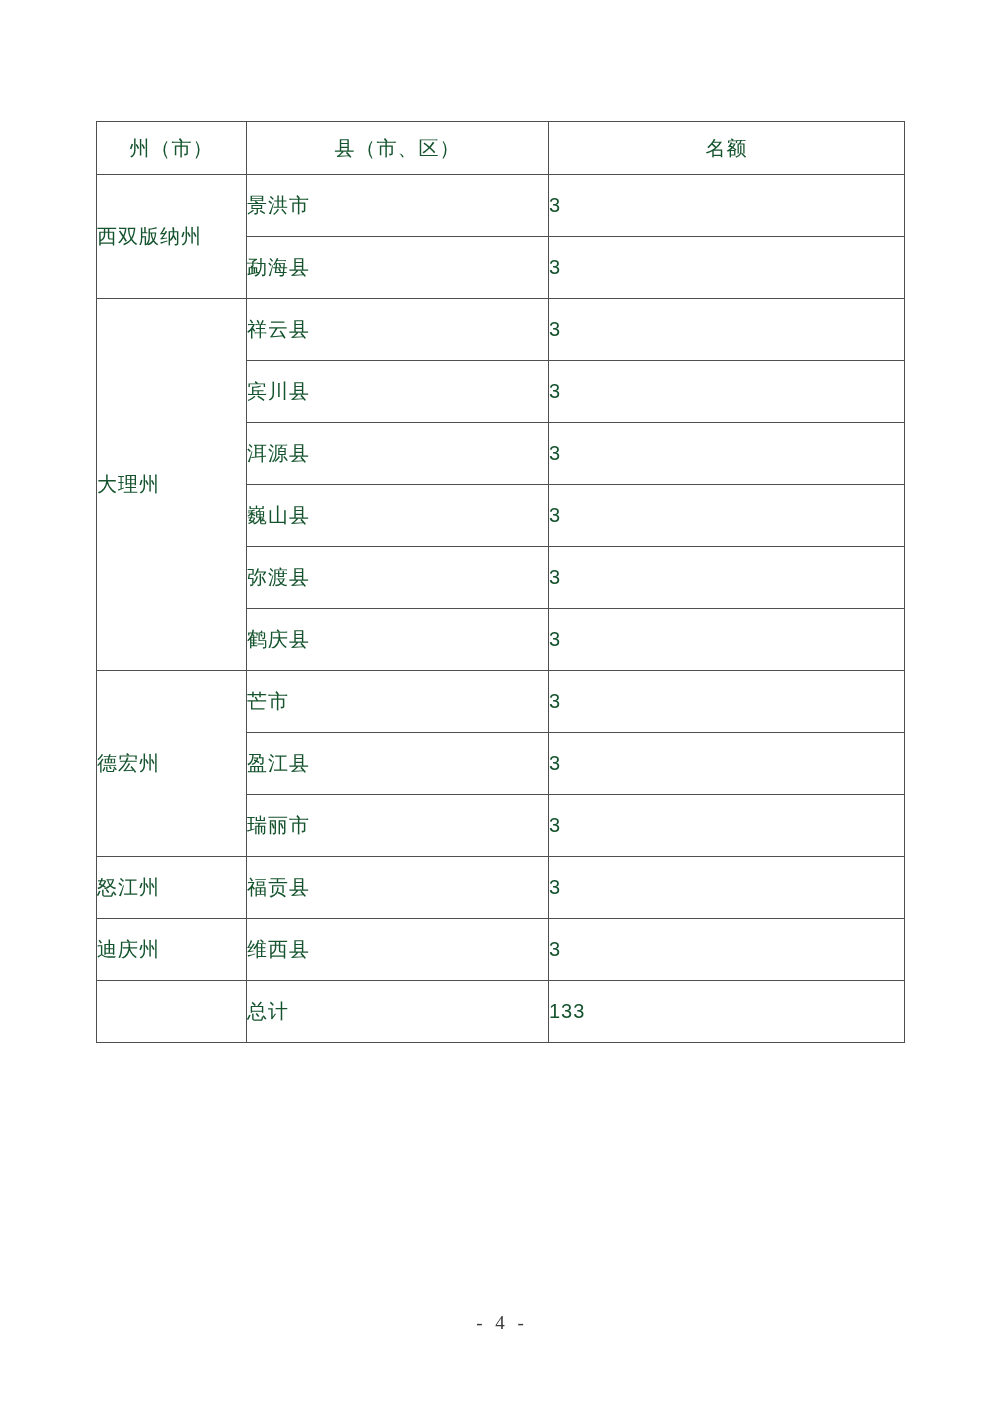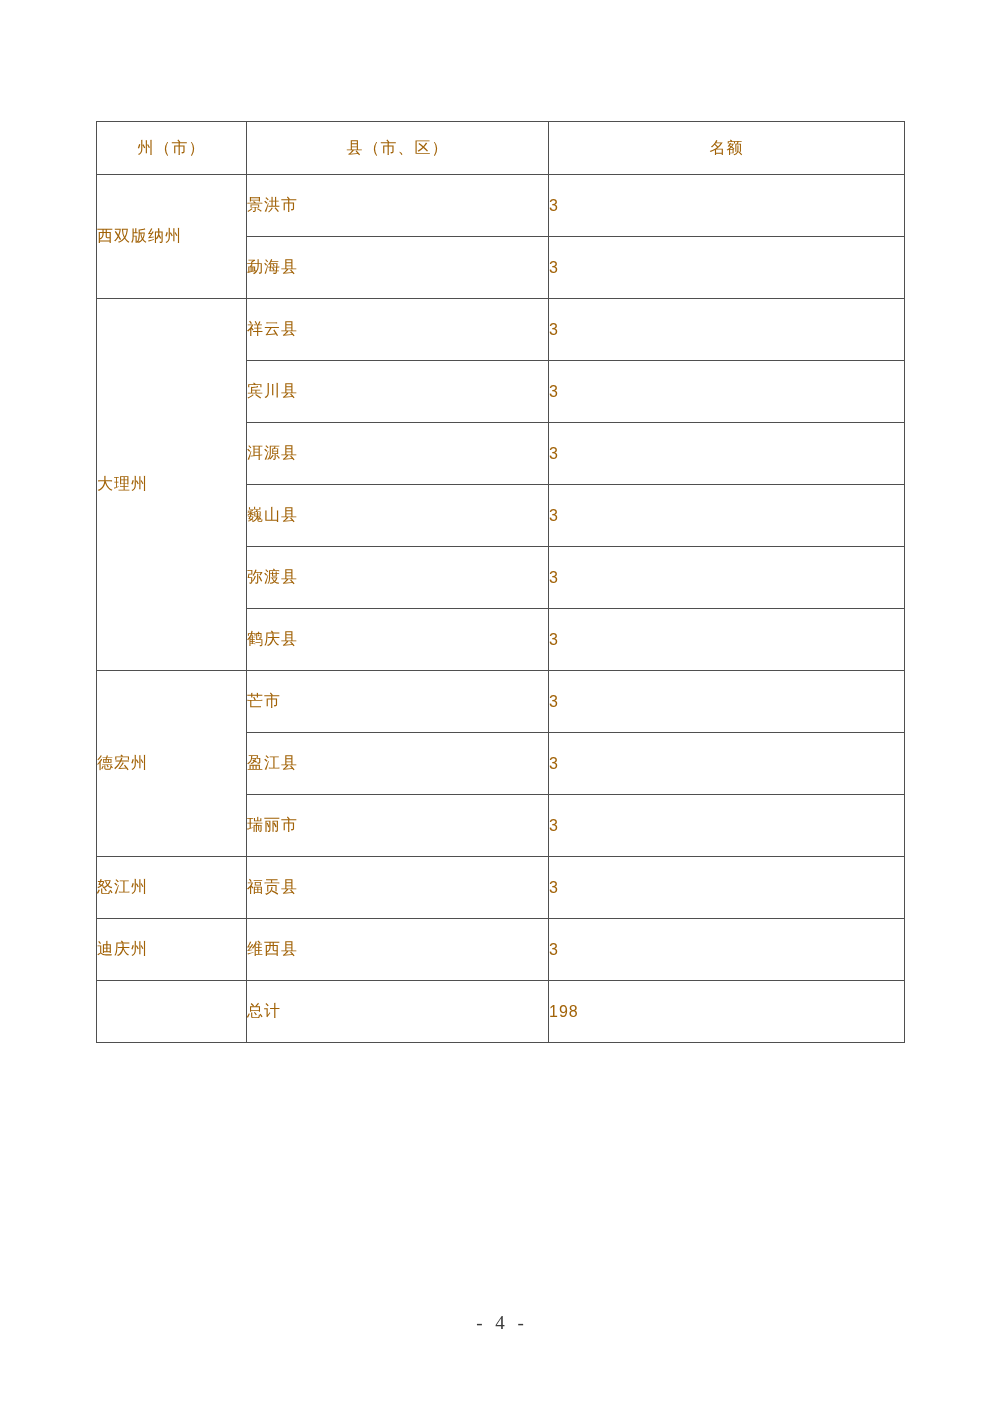--- a/index.html
+++ b/index.html
@@ -21,22 +21,22 @@
     top: 121px;
     width: 808px;
     border-collapse: collapse;
     table-layout: fixed;
   }
   table.quota-table th,
   table.quota-table td {
     border: 1.5px solid #4f4f4f;
     vertical-align: middle;
     font-weight: normal;
-    font-size: 16px;
-    color: #a16207;
+    font-size: 20px;
+    color: #14532d;
     padding: 0;
     letter-spacing: 1px;
   }
   table.quota-table thead th {
     height: 52px;
   }
   table.quota-table tbody td {
     height: 61px;
   }
   col.col-region { width: 150px; }
@@ -127,20 +127,20 @@
           <td>3</td>
         </tr>
         <tr>
           <td>迪庆州</td>
           <td>维西县</td>
           <td>3</td>
         </tr>
         <tr>
           <td></td>
           <td>总计</td>
-          <td>198</td>
+          <td>133</td>
         </tr>
       </tbody>
   </table>
 
   <div class="footer">- 4 -</div>
 
 </div>
 
 </body></html>

